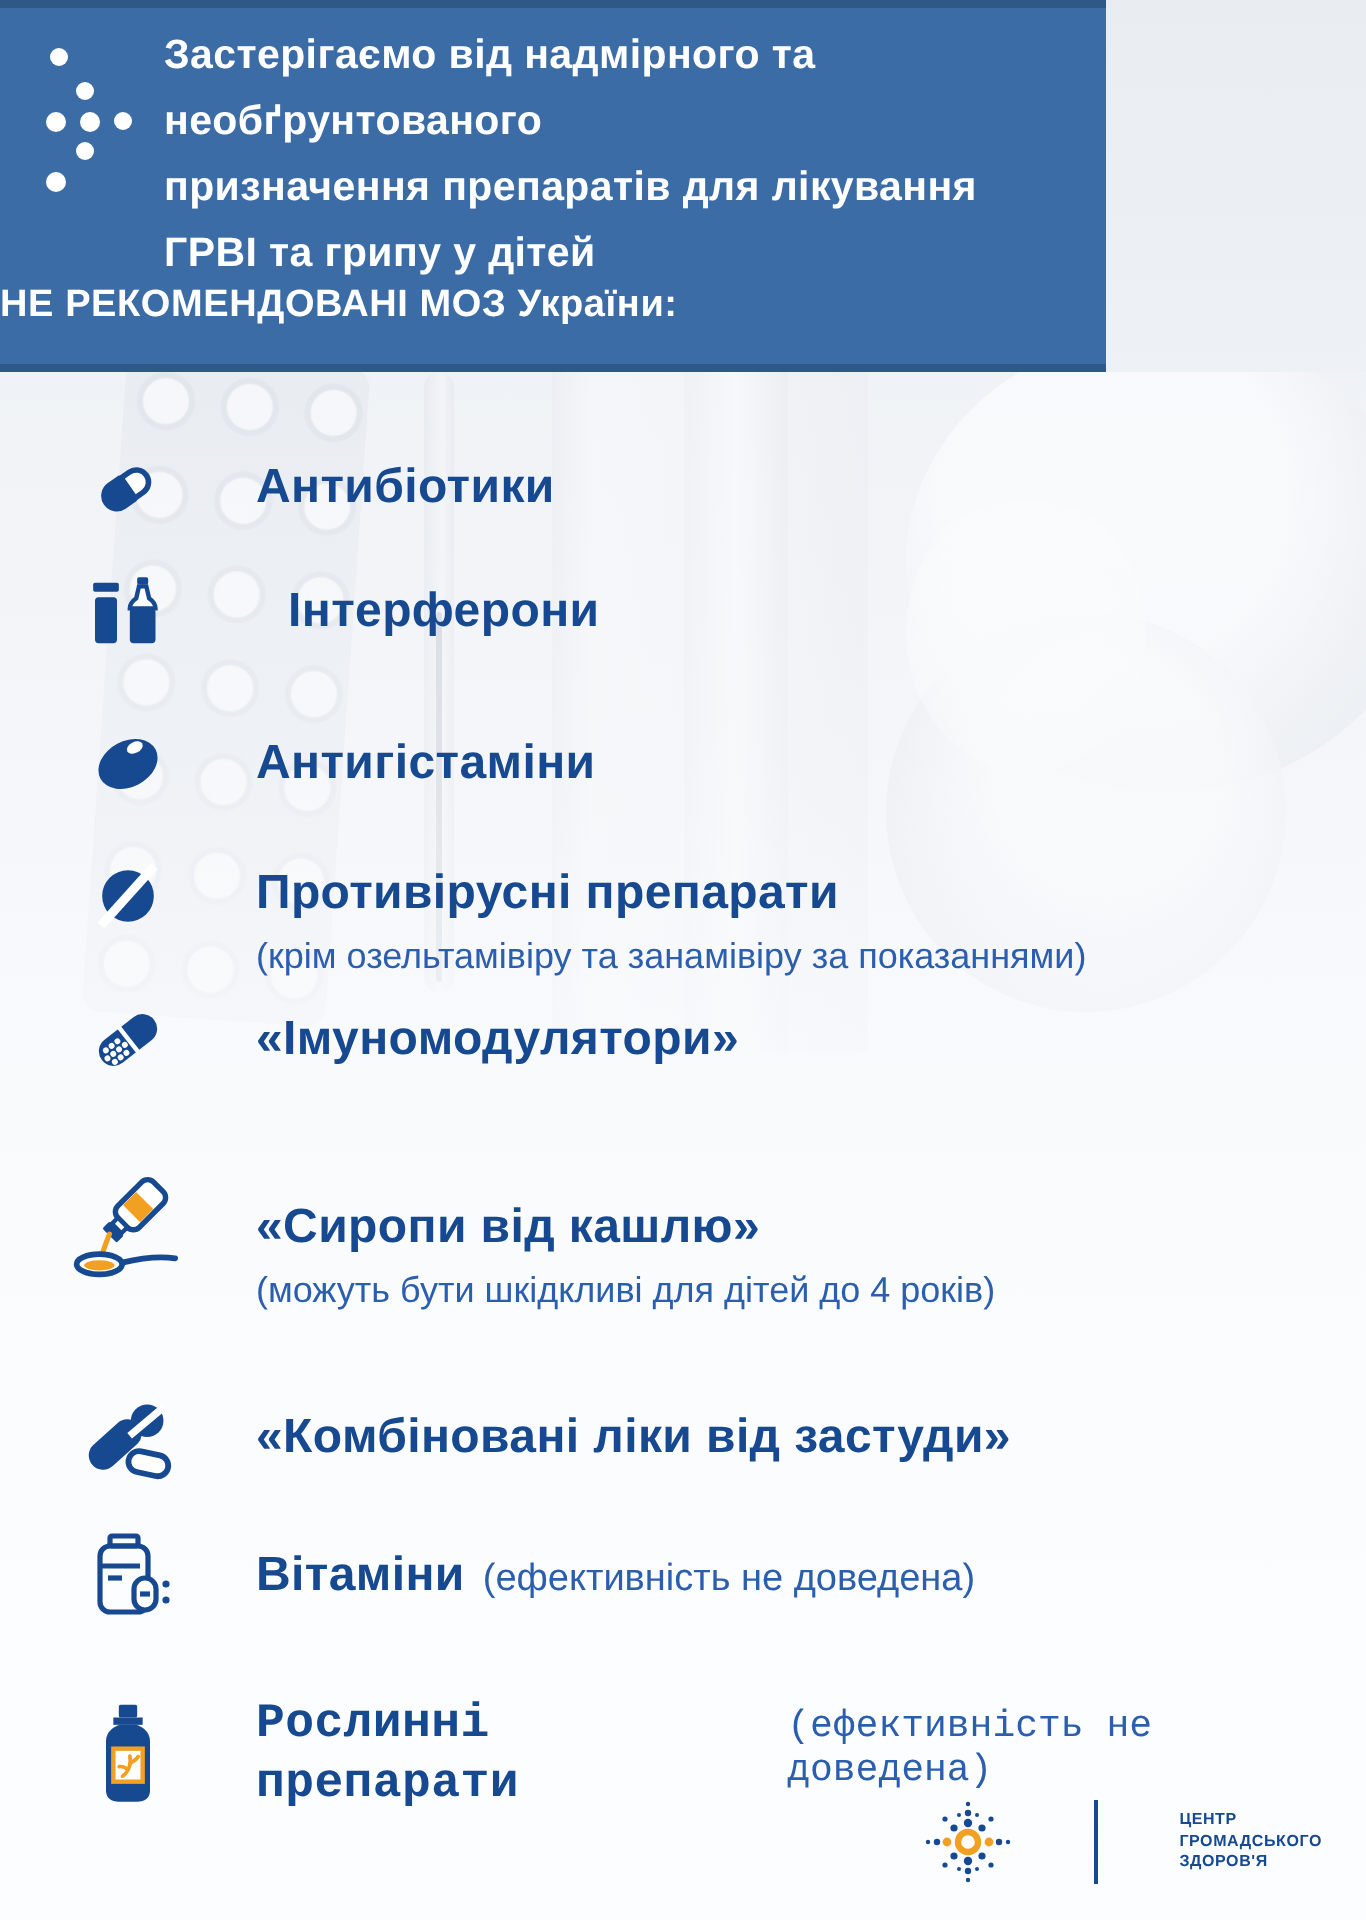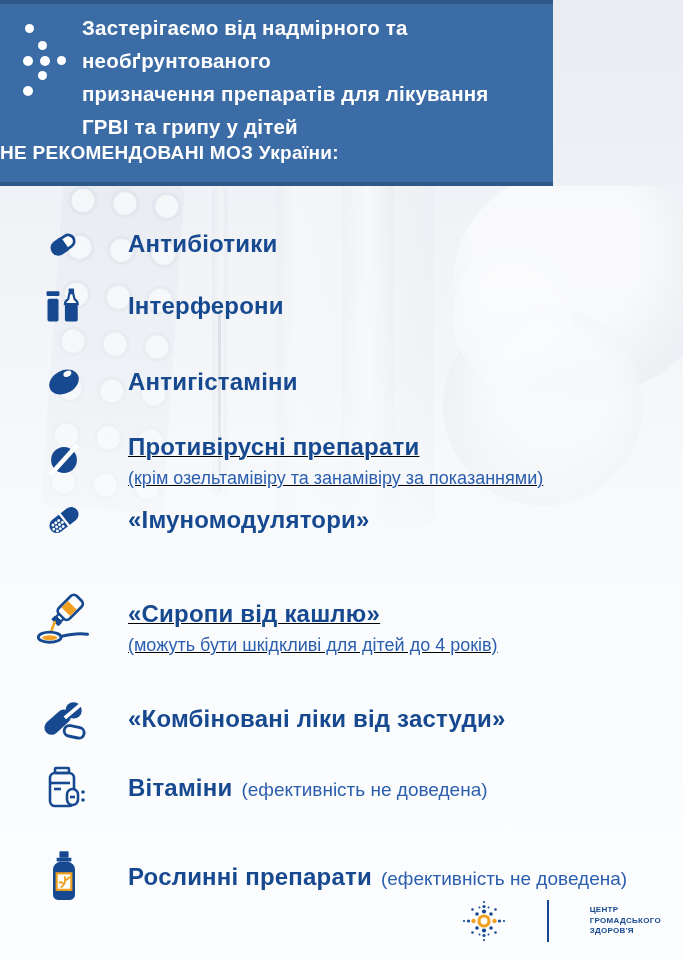--- a/index.html
+++ b/index.html
@@ -39,21 +39,21 @@
   .c3{right:110px;top:60px;width:120px;height:140px;background:radial-gradient(circle at 50% 50%,#ffffff 0 40%,rgba(233,237,242,0) 100%);}
   .photo:after{content:"";position:absolute;inset:0;
     background:linear-gradient(180deg,rgba(244,246,249,.30) 0%,rgba(246,248,250,.55) 35%,rgba(250,251,253,.92) 72%,#fbfcfd 100%);}
   
   .item{position:absolute;left:32px;display:flex;align-items:center;z-index:2;}
   .item .icon{width:64px;min-width:64px;display:flex;justify-content:center;}
   .item .txt{margin-left:32px;}
   .label{font-size:24px;font-weight:bold;color:#16498f;line-height:30px;letter-spacing:.2px;}
   .note{font-size:18px;color:#2b5fae;line-height:26px;margin-top:3px;}
   .note-inline{font-size:19px;font-weight:normal;color:#2b5fae;margin-left:9px;letter-spacing:0;}
-  .two-line{align-items:center;text-decoration:underline;}
+  .two-line{align-items:flex-start;}
   .two-line .icon{margin-top:-4px;}
   .syrup-item .icon{margin-top:-14px;}
   .inline-note-row{display:flex;align-items:baseline;}
   
   .footer-logo{position:absolute;right:22px;top:898px;display:flex;align-items:center;z-index:2;gap:32px;}
   .logo-divider{width:2px;height:42px;background:#16498f;margin:0 9px 0 8px;}
   .logo-text{font-size:8px;font-weight:bold;color:#16498f;line-height:10.5px;letter-spacing:.3px;}
 </style>
 </head>
 <body>
@@ -92,21 +92,21 @@
       <svg width="48" height="44" viewBox="0 0 48 48">
         <g transform="rotate(-35 24 24)">
           <path d="M24 15.5 H16.5 A8.5 8.5 0 0 0 16.5 32.5 H24 Z" fill="#16498f"></path>
           <path d="M24 17.3 H29.5 A6.7 6.7 0 0 1 29.5 30.7 H24 Z" fill="#fff" stroke="#16498f" stroke-width="3"></path>
         </g>
       </svg>
     </span>
     <span class="txt"><span class="label">Антибіотики</span></span>
   </div>
 
-  <div class="item" style="top:284px;">
+  <div class="item" style="top:284px;gap:16px;">
     <span class="icon">
       <svg width="46" height="44" viewBox="0 0 48 48">
         <rect x="5" y="8" width="14" height="5" rx="1" fill="#16498f"></rect>
         <rect x="6" y="16" width="12" height="25" rx="2" fill="#16498f"></rect>
         <rect x="29" y="5" width="6" height="4" rx="1" fill="#16498f"></rect>
         <path d="M30 10 H34 L35.5 16.5 Q39 19 39 22 H25 Q25 19 28.5 16.5 Z" fill="#fff" stroke="#16498f" stroke-width="2.4"></path>
         <rect x="25" y="22" width="14" height="19" rx="2" fill="#16498f"></rect>
       </svg>
     </span>
     <span class="txt"><span class="label">Інтерферони</span></span>
@@ -212,21 +212,21 @@
         <circle cx="43" cy="28" r="1.8" fill="#16498f"></circle>
         <circle cx="43" cy="36" r="1.8" fill="#16498f"></circle>
       </svg>
     </span>
     <span class="txt inline-note-row">
       <span class="label">Вітаміни</span>
       <span class="note-inline">(ефективність не доведена)</span>
     </span>
   </div>
 
-  <div class="item" style="top:848px;">
+  <div class="item" style="top:848px;font-family:Liberation Mono, monospace;">
     <span class="icon">
       <svg width="44" height="58" viewBox="0 0 48 58">
         <rect x="19" y="1" width="10" height="7" rx="1" fill="#16498f"></rect>
         <rect x="16" y="8" width="16" height="4" fill="#16498f"></rect>
         <path d="M12 21 C12 15.5 16.5 13 19.5 12 H28.5 C31.5 13 36 15.5 36 21 V48 C36 52 33 54 29 54 H19 C15 54 12 52 12 48 Z" fill="#16498f"></path>
         <rect x="16" y="25" width="16" height="18" fill="#fff" stroke="#f2a022" stroke-width="2.4"></rect>
         <g fill="none" stroke="#f2a022" stroke-width="2" stroke-linecap="round">
           <path d="M21 40 C24 38 26 34 25 29"></path>
           <path d="M25 33 C27 32 28.6 31 29.6 29.3"></path>
           <path d="M24 36.5 C22.4 35 20.6 34.6 19.2 34.8"></path>

